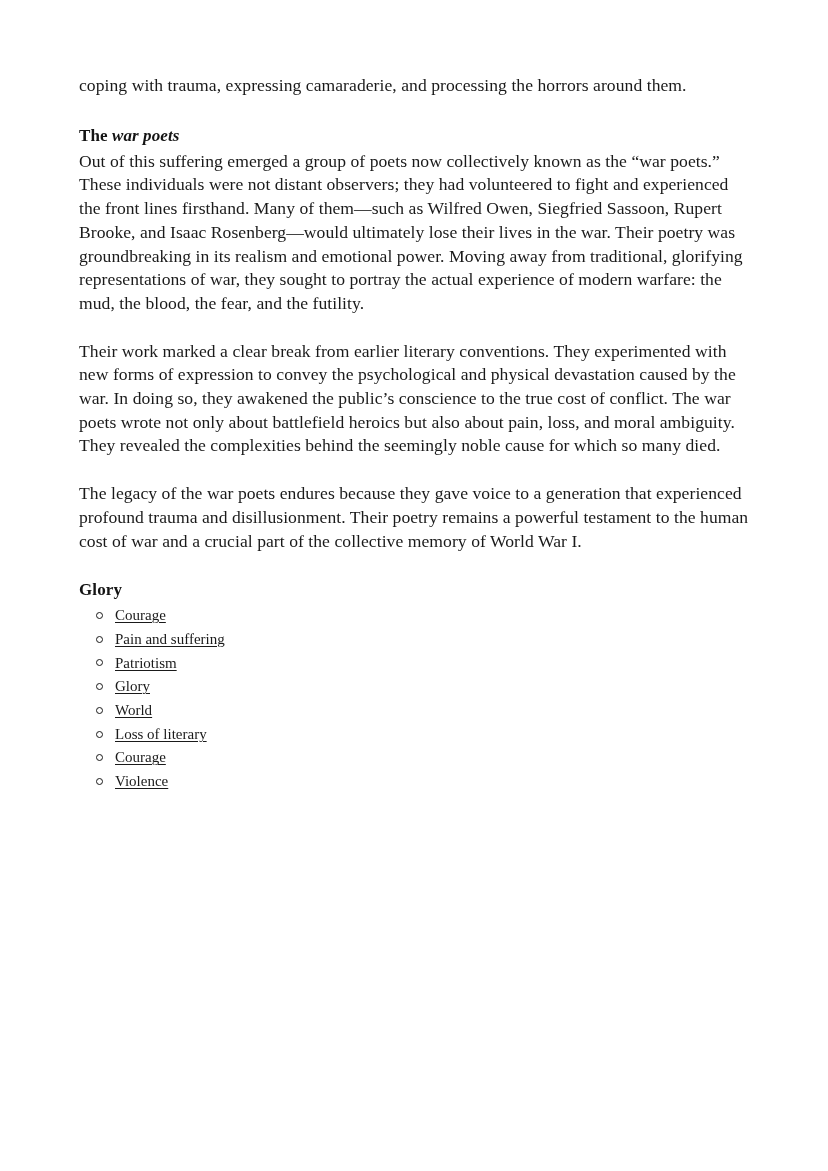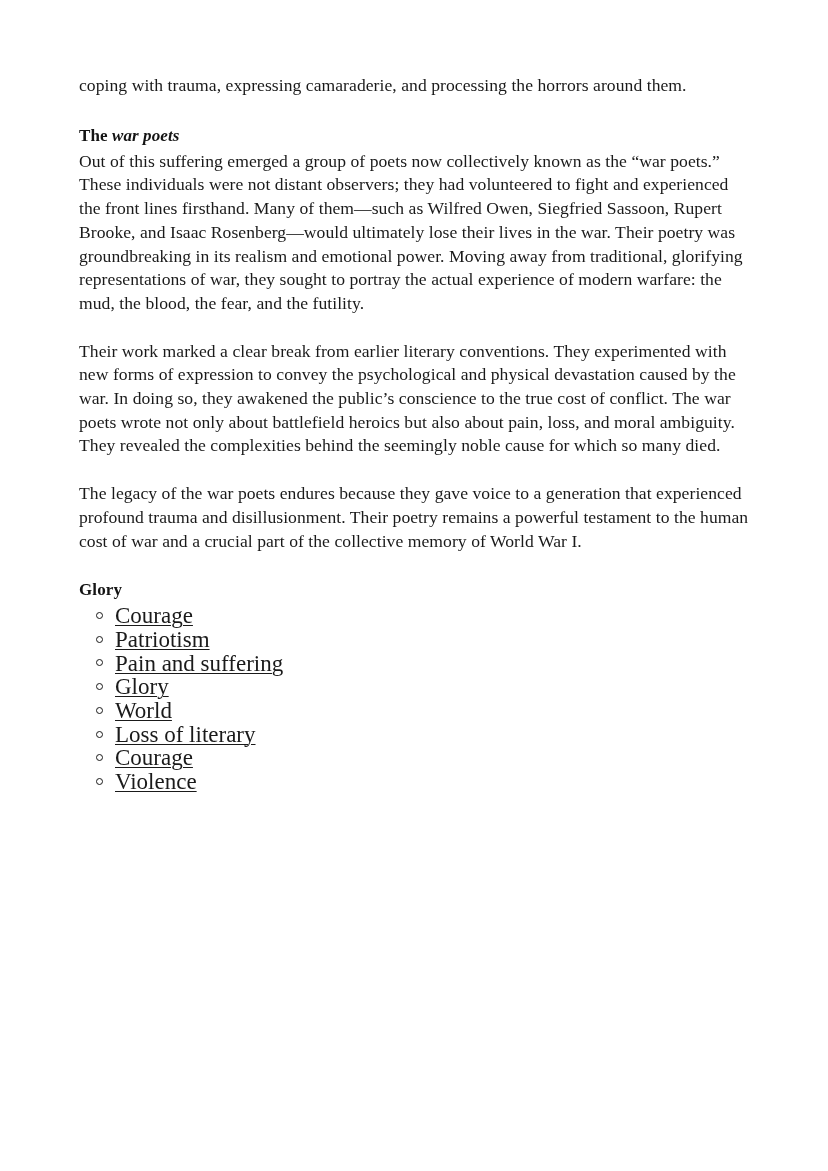--- a/index.html
+++ b/index.html
@@ -66,21 +66,21 @@
 
   ul.theme-list {
     list-style: none;
     margin: 0;
     padding: 0;
   }
 
   ul.theme-list li {
     position: relative;
     padding-left: 36px;
-    font-size: 23px;
+    font-size: 15px;
     line-height: 23.7px;
     height: 23.7px;
   }
 
   ul.theme-list li .marker {
     position: absolute;
     left: 17px;
     top: 50%;
     width: 7px;
     height: 7px;
@@ -118,25 +118,25 @@
 
     <h2 class="section-heading">Glory</h2>
 
     <ul class="theme-list">
       <li>
         <span class="marker"></span>
         <a class="theme-link">Courage</a>
       </li>
       <li>
         <span class="marker"></span>
-        <a class="theme-link">Patriotism</a>
+        <a class="theme-link">Pain and suffering</a>
       </li>
       <li>
         <span class="marker"></span>
-        <a class="theme-link">Pain and suffering</a>
+        <a class="theme-link">Patriotism</a>
       </li>
       <li>
         <span class="marker"></span>
         <a class="theme-link">Glory</a>
       </li>
       <li>
         <span class="marker"></span>
         <a class="theme-link">World</a>
       </li>
       <li>

